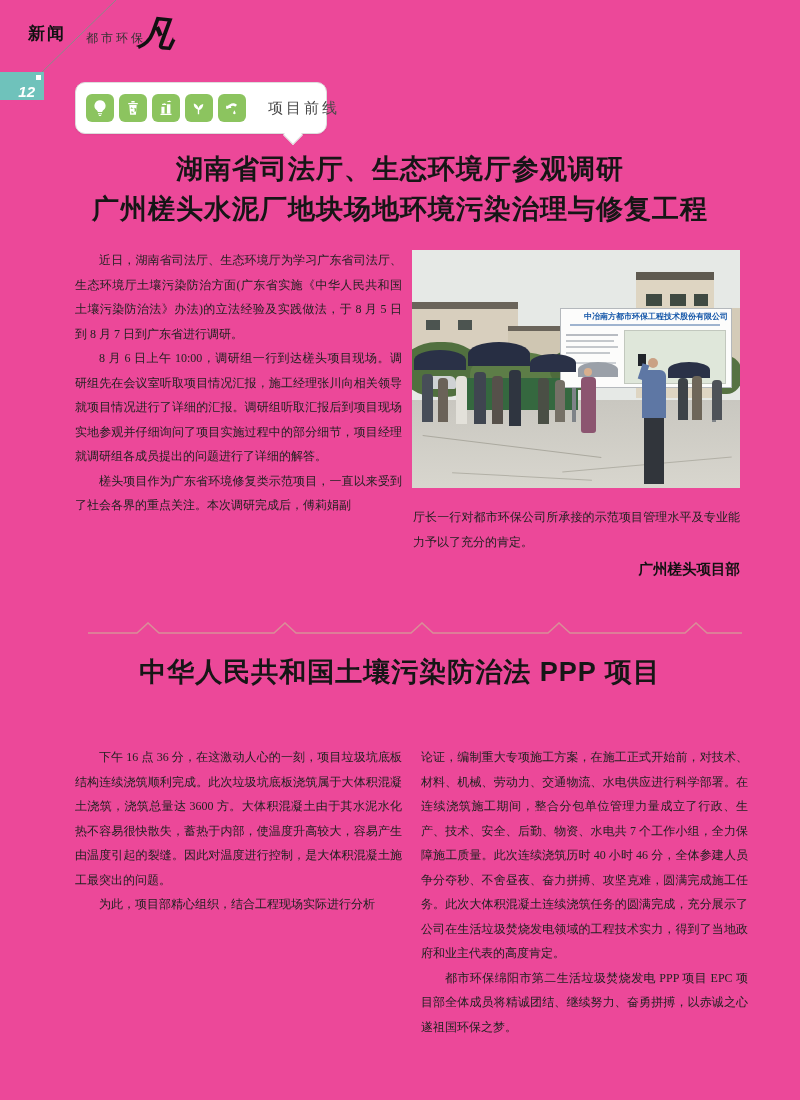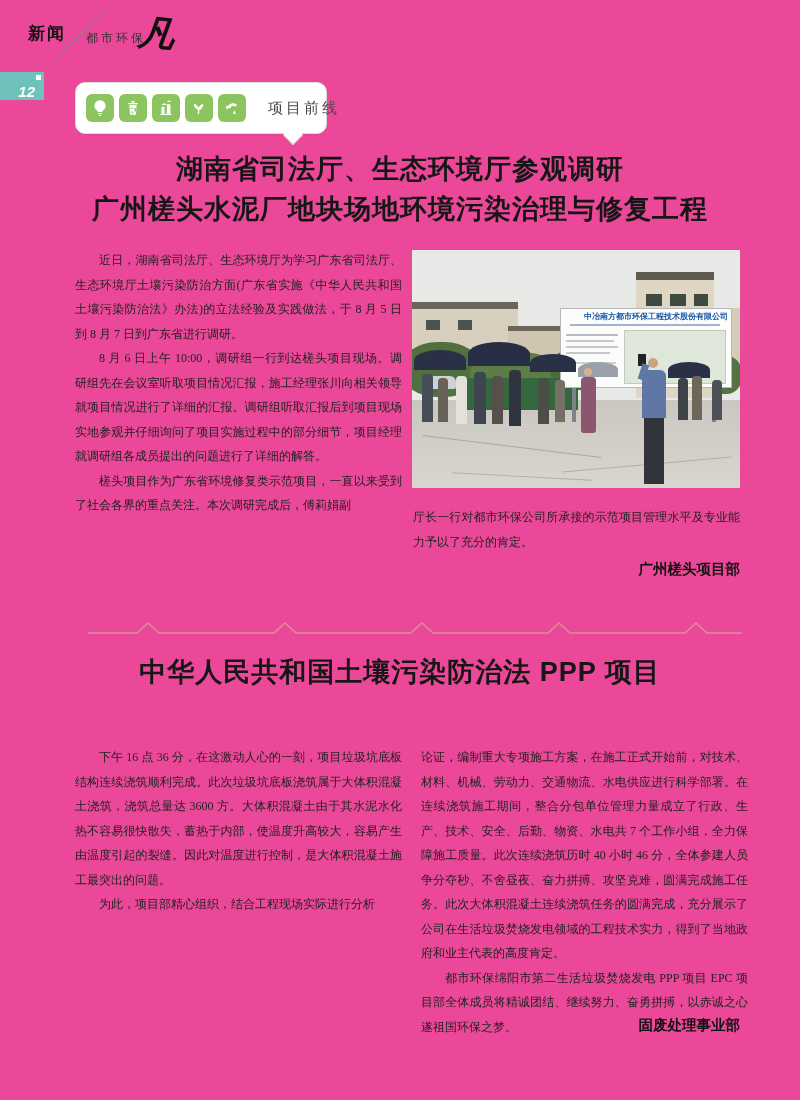--- a/index.html
+++ b/index.html
@@ -175,15 +175,14 @@
 
   <div class="col" style="left:75px;top:745px;">
     <p>下午 16 点 36 分，在这激动人心的一刻，项目垃圾坑底板结构连续浇筑顺利完成。此次垃圾坑底板浇筑属于大体积混凝土浇筑，浇筑总量达 3600 方。大体积混凝土由于其水泥水化热不容易很快散失，蓄热于内部，使温度升高较大，容易产生由温度引起的裂缝。因此对温度进行控制，是大体积混凝土施工最突出的问题。</p>
     <p>为此，项目部精心组织，结合工程现场实际进行分析</p>
   </div>
 
   <div class="col" style="left:413px;top:745px;margin-left:8px;">
     <p class="noindent">论证，编制重大专项施工方案，在施工正式开始前，对技术、材料、机械、劳动力、交通物流、水电供应进行科学部署。在连续浇筑施工期间，整合分包单位管理力量成立了行政、生产、技术、安全、后勤、物资、水电共 7 个工作小组，全力保障施工质量。此次连续浇筑历时 40 小时 46 分，全体参建人员争分夺秒、不舍昼夜、奋力拼搏、攻坚克难，圆满完成施工任务。此次大体积混凝土连续浇筑任务的圆满完成，充分展示了公司在生活垃圾焚烧发电领域的工程技术实力，得到了当地政府和业主代表的高度肯定。</p>
     <p>都市环保绵阳市第二生活垃圾焚烧发电 PPP 项目 EPC 项目部全体成员将精诚团结、继续努力、奋勇拼搏，以赤诚之心遂祖国环保之梦。</p>
   </div>
-  <div class="abs sig" style="left:413px;top:1016px;width:327px;">固废处理事业部</div>
 
 </div>
 
 </body></html>

